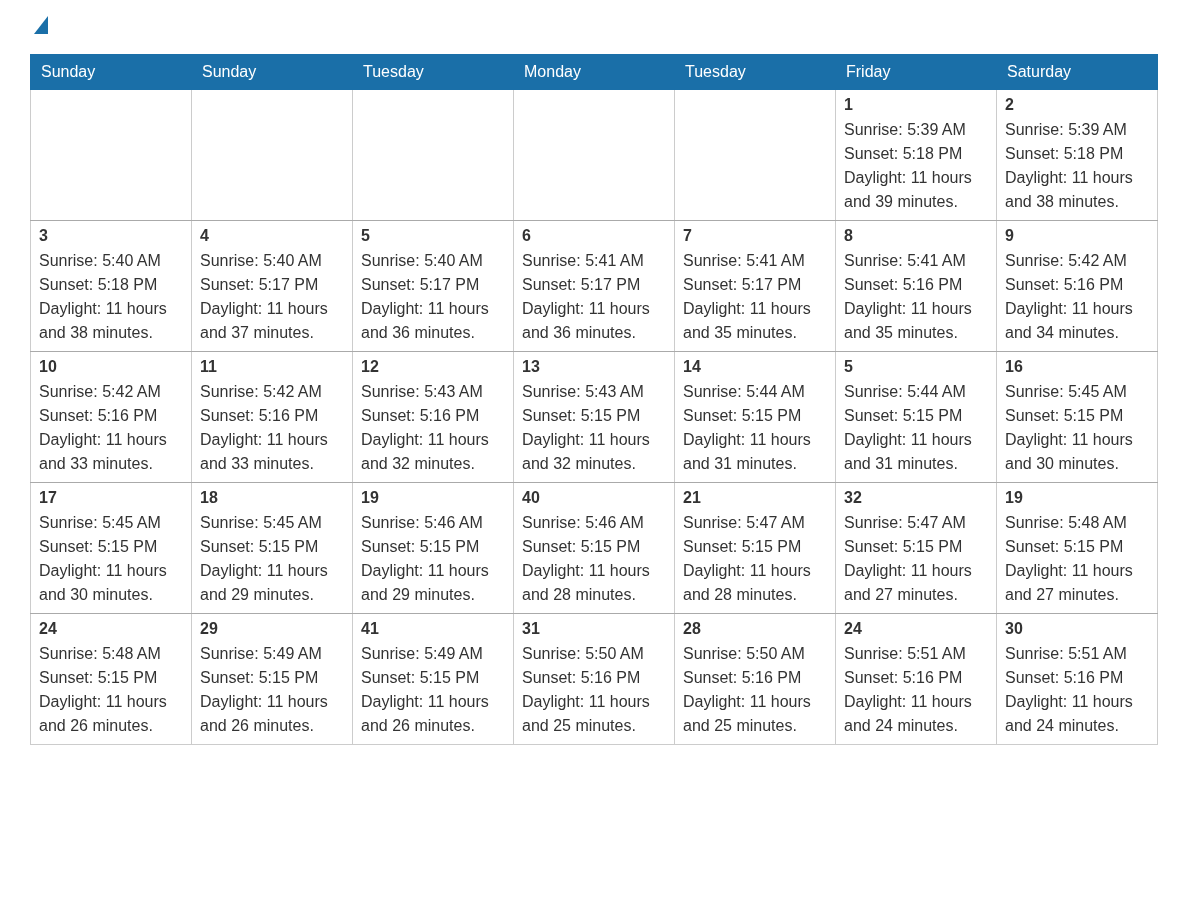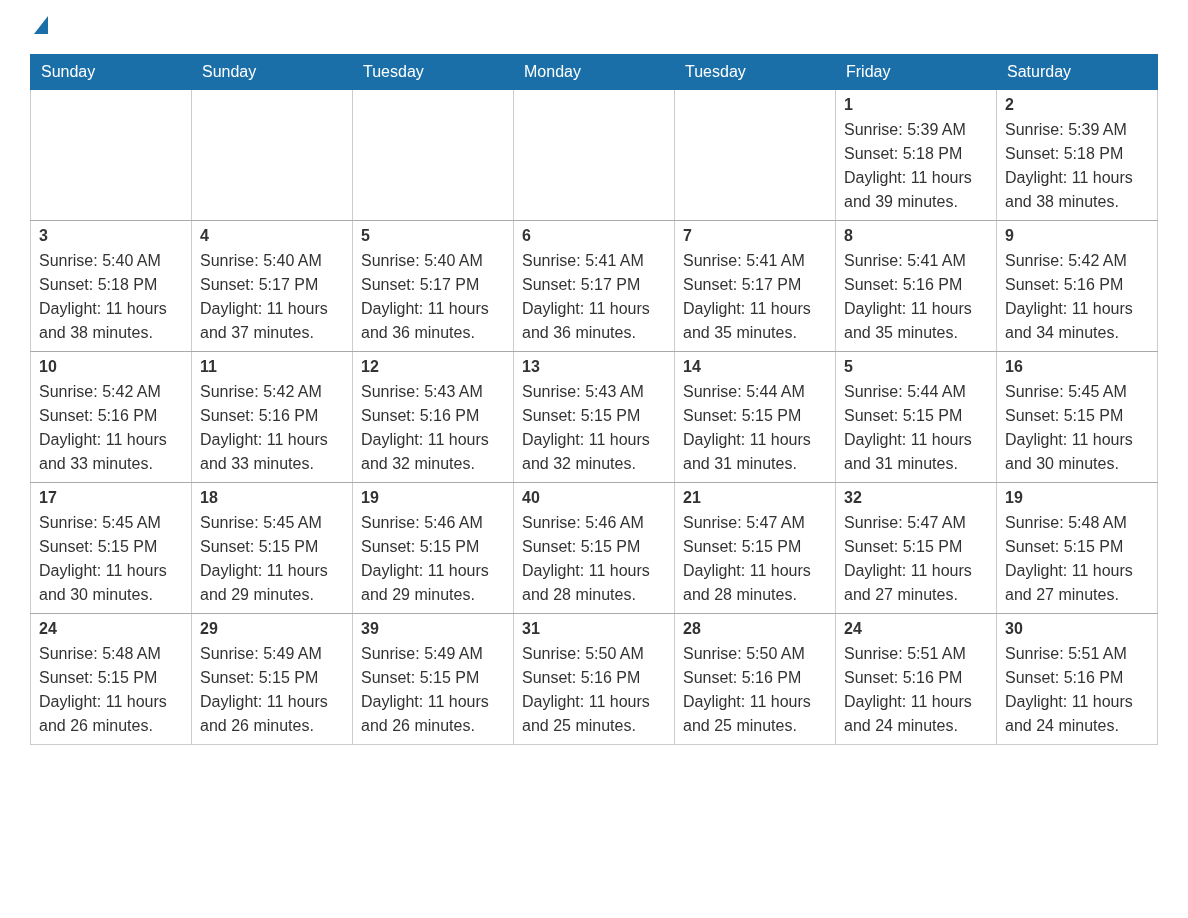--- a/index.html
+++ b/index.html
@@ -210,21 +210,21 @@
 Sunset: 5:15 PM
 Daylight: 11 hours and 27 minutes.</span></td>
       </tr>
       <tr>
         <td><span class="day-num">24</span><span class="day-info" style="white-space: pre-line;">Sunrise: 5:48 AM
 Sunset: 5:15 PM
 Daylight: 11 hours and 26 minutes.</span></td>
         <td><span class="day-num">29</span><span class="day-info" style="white-space: pre-line;">Sunrise: 5:49 AM
 Sunset: 5:15 PM
 Daylight: 11 hours and 26 minutes.</span></td>
-        <td><span class="day-num">39</span><span class="day-info" style="white-space: pre-line;">Sunrise: 5:49 AM
+        <td><span class="day-num">41</span><span class="day-info" style="white-space: pre-line;">Sunrise: 5:49 AM
 Sunset: 5:15 PM
 Daylight: 11 hours and 26 minutes.</span></td>
         <td><span class="day-num">31</span><span class="day-info" style="white-space: pre-line;">Sunrise: 5:50 AM
 Sunset: 5:16 PM
 Daylight: 11 hours and 25 minutes.</span></td>
         <td><span class="day-num">28</span><span class="day-info" style="white-space: pre-line;">Sunrise: 5:50 AM
 Sunset: 5:16 PM
 Daylight: 11 hours and 25 minutes.</span></td>
         <td><span class="day-num">24</span><span class="day-info" style="white-space: pre-line;">Sunrise: 5:51 AM
 Sunset: 5:16 PM

